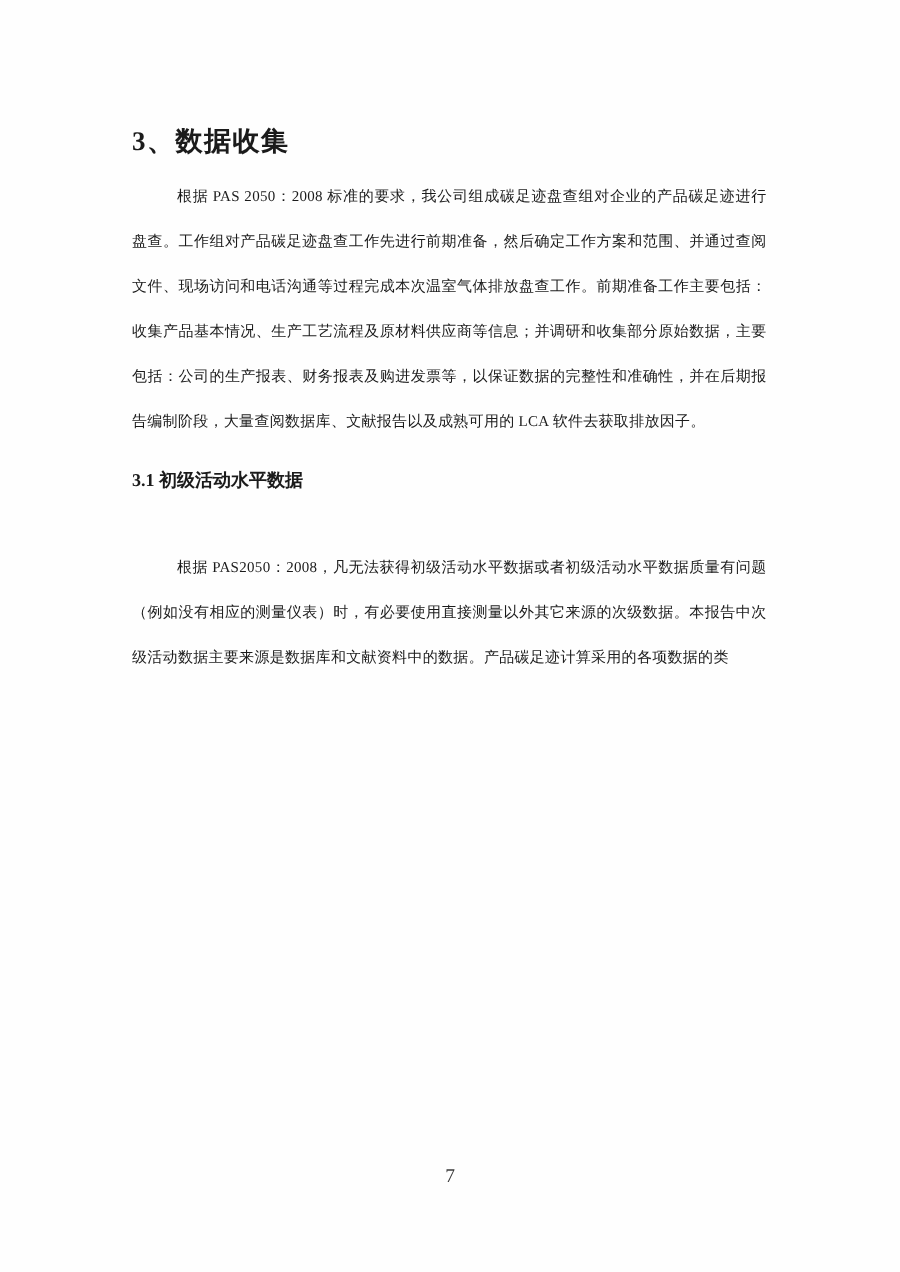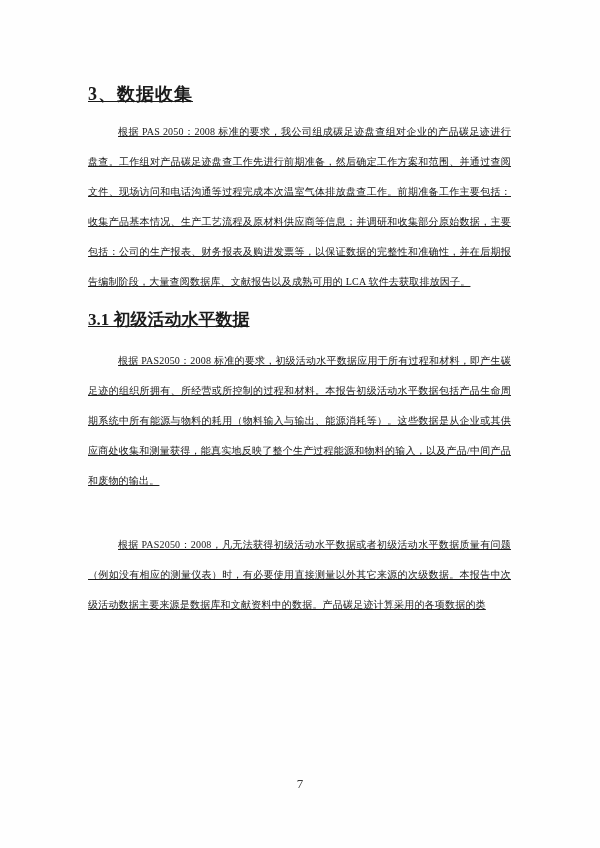--- a/index.html
+++ b/index.html
@@ -10,31 +10,30 @@
   .page {
     position: relative;
     width: 600px;
     height: 848px;
     box-sizing: border-box;
     padding: 0 89px 0 88px;
     background: #fefefe;
     overflow: hidden;
     font-family: "Liberation Serif", "DejaVu Serif", serif;
     color: #1b1b1b;
-    text-decoration: underline;
   }
   .doc-h1 {
     font-size: 18px;
     line-height: 20px;
     font-weight: bold;
     margin: 84px 0 0 0;
     letter-spacing: 1px;
   }
   .doc-h2 {
-    font-size: 17px;
+    font-size: 12px;
     line-height: 20px;
     font-weight: bold;
     margin: 0;
   }
   .doc-h2.s31 { margin-top: 13px; }
   .doc-h2.s32 { margin-top: 7px; }
   .body-para {
     font-size: 10px;
     line-height: 30px;
     margin: 0;
@@ -62,20 +61,19 @@
 <body>
 
 <div class="page">
 
   <h1 class="doc-h1">3、数据收集</h1>
 
   <p class="body-para p1">根据 PAS 2050：2008 标准的要求，我公司组成碳足迹盘查组对企业的产品碳足迹进行盘查。工作组对产品碳足迹盘查工作先进行前期准备，然后确定工作方案和范围、并通过查阅文件、现场访问和电话沟通等过程完成本次温室气体排放盘查工作。前期准备工作主要包括：收集产品基本情况、生产工艺流程及原材料供应商等信息；并调研和收集部分原始数据，主要包括：公司的生产报表、财务报表及购进发票等，以保证数据的完整性和准确性，并在后期报告编制阶段，大量查阅数据库、文献报告以及成熟可用的 LCA 软件去获取排放因子。</p>
 
   <h2 class="doc-h2 s31">3.1 初级活动水平数据</h2>
 
-  <p class="body-para p2">根据 PAS2050：2008 标准的要求，初级活动水平数据应用于所有过程和材料，即产生碳足迹的组织所拥有、所经营或所控制的过程和材料。本报告初级活动水平数据包括产品生命周期系统中所有能源与物料的耗用（物料输入与输出、能源消耗等）。这些数据是从企业或其供应商处收集和测量获得，能真实地反映了整个生产过程能源和物料的输入，以及产品/中间产品和废物的输出。</p>
 
 
   <p class="body-para p3">根据 PAS2050：2008，凡无法获得初级活动水平数据或者初级活动水平数据质量有问题（例如没有相应的测量仪表）时，有必要使用直接测量以外其它来源的次级数据。本报告中次级活动数据主要来源是数据库和文献资料中的数据。产品碳足迹计算采用的各项数据的类</p>
 
   <div class="page-number">7</div>
 
 </div>
 
 </body></html>

